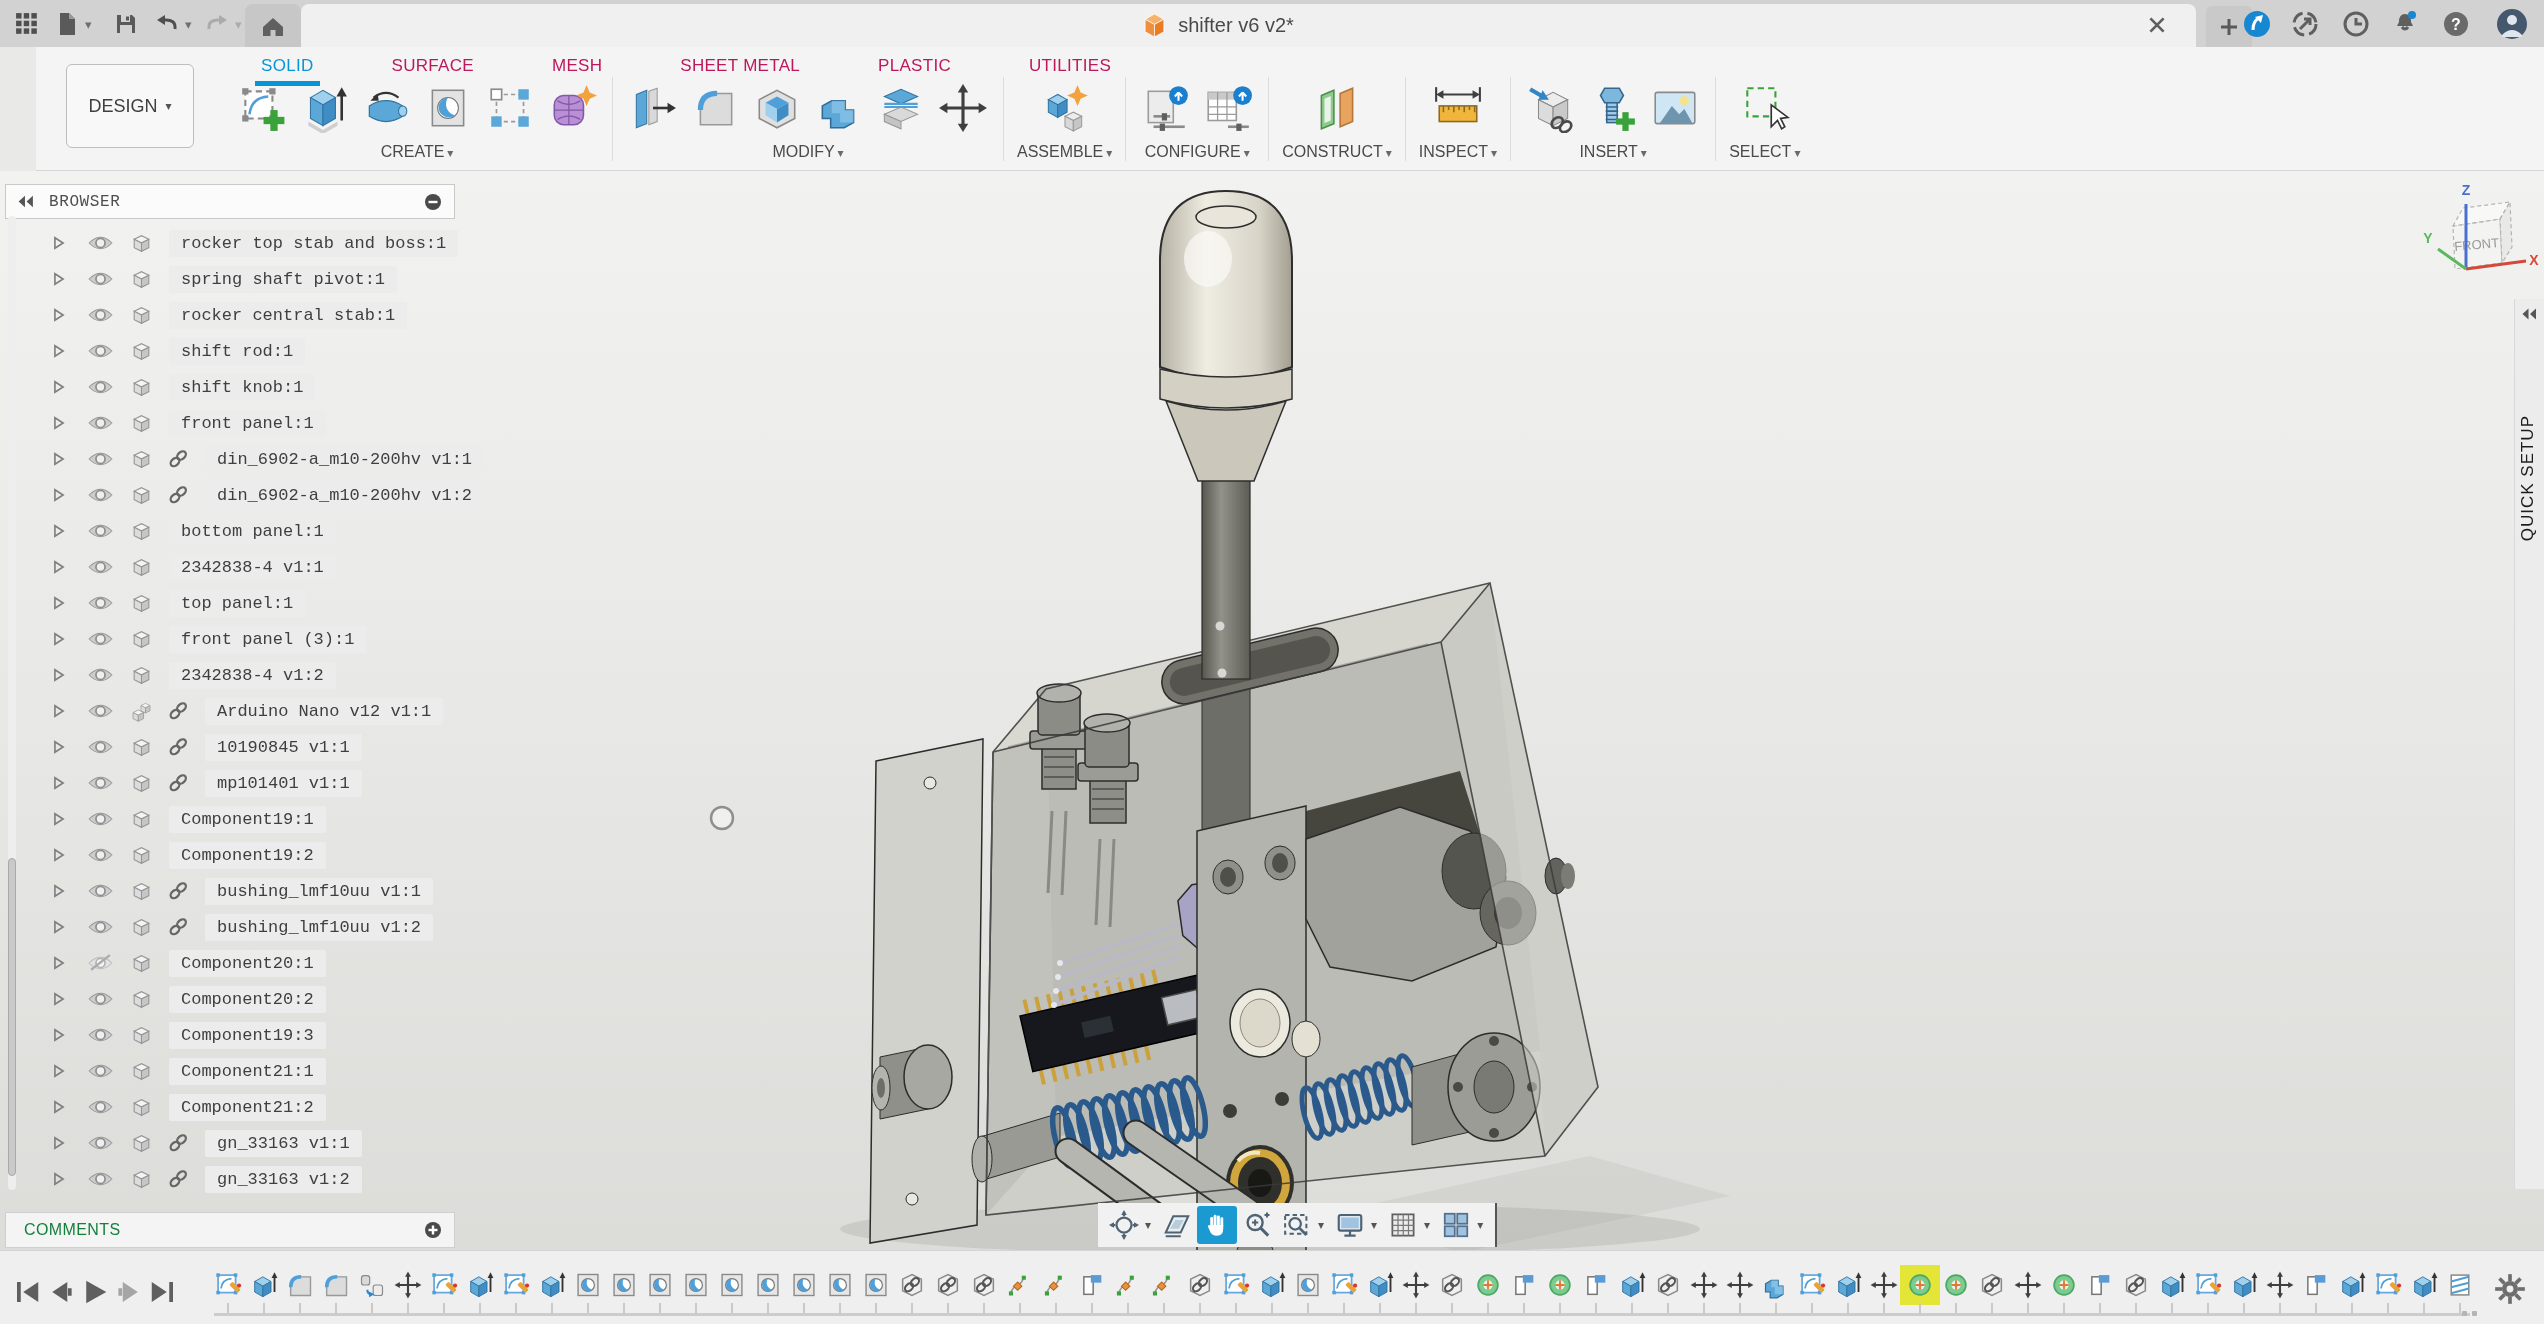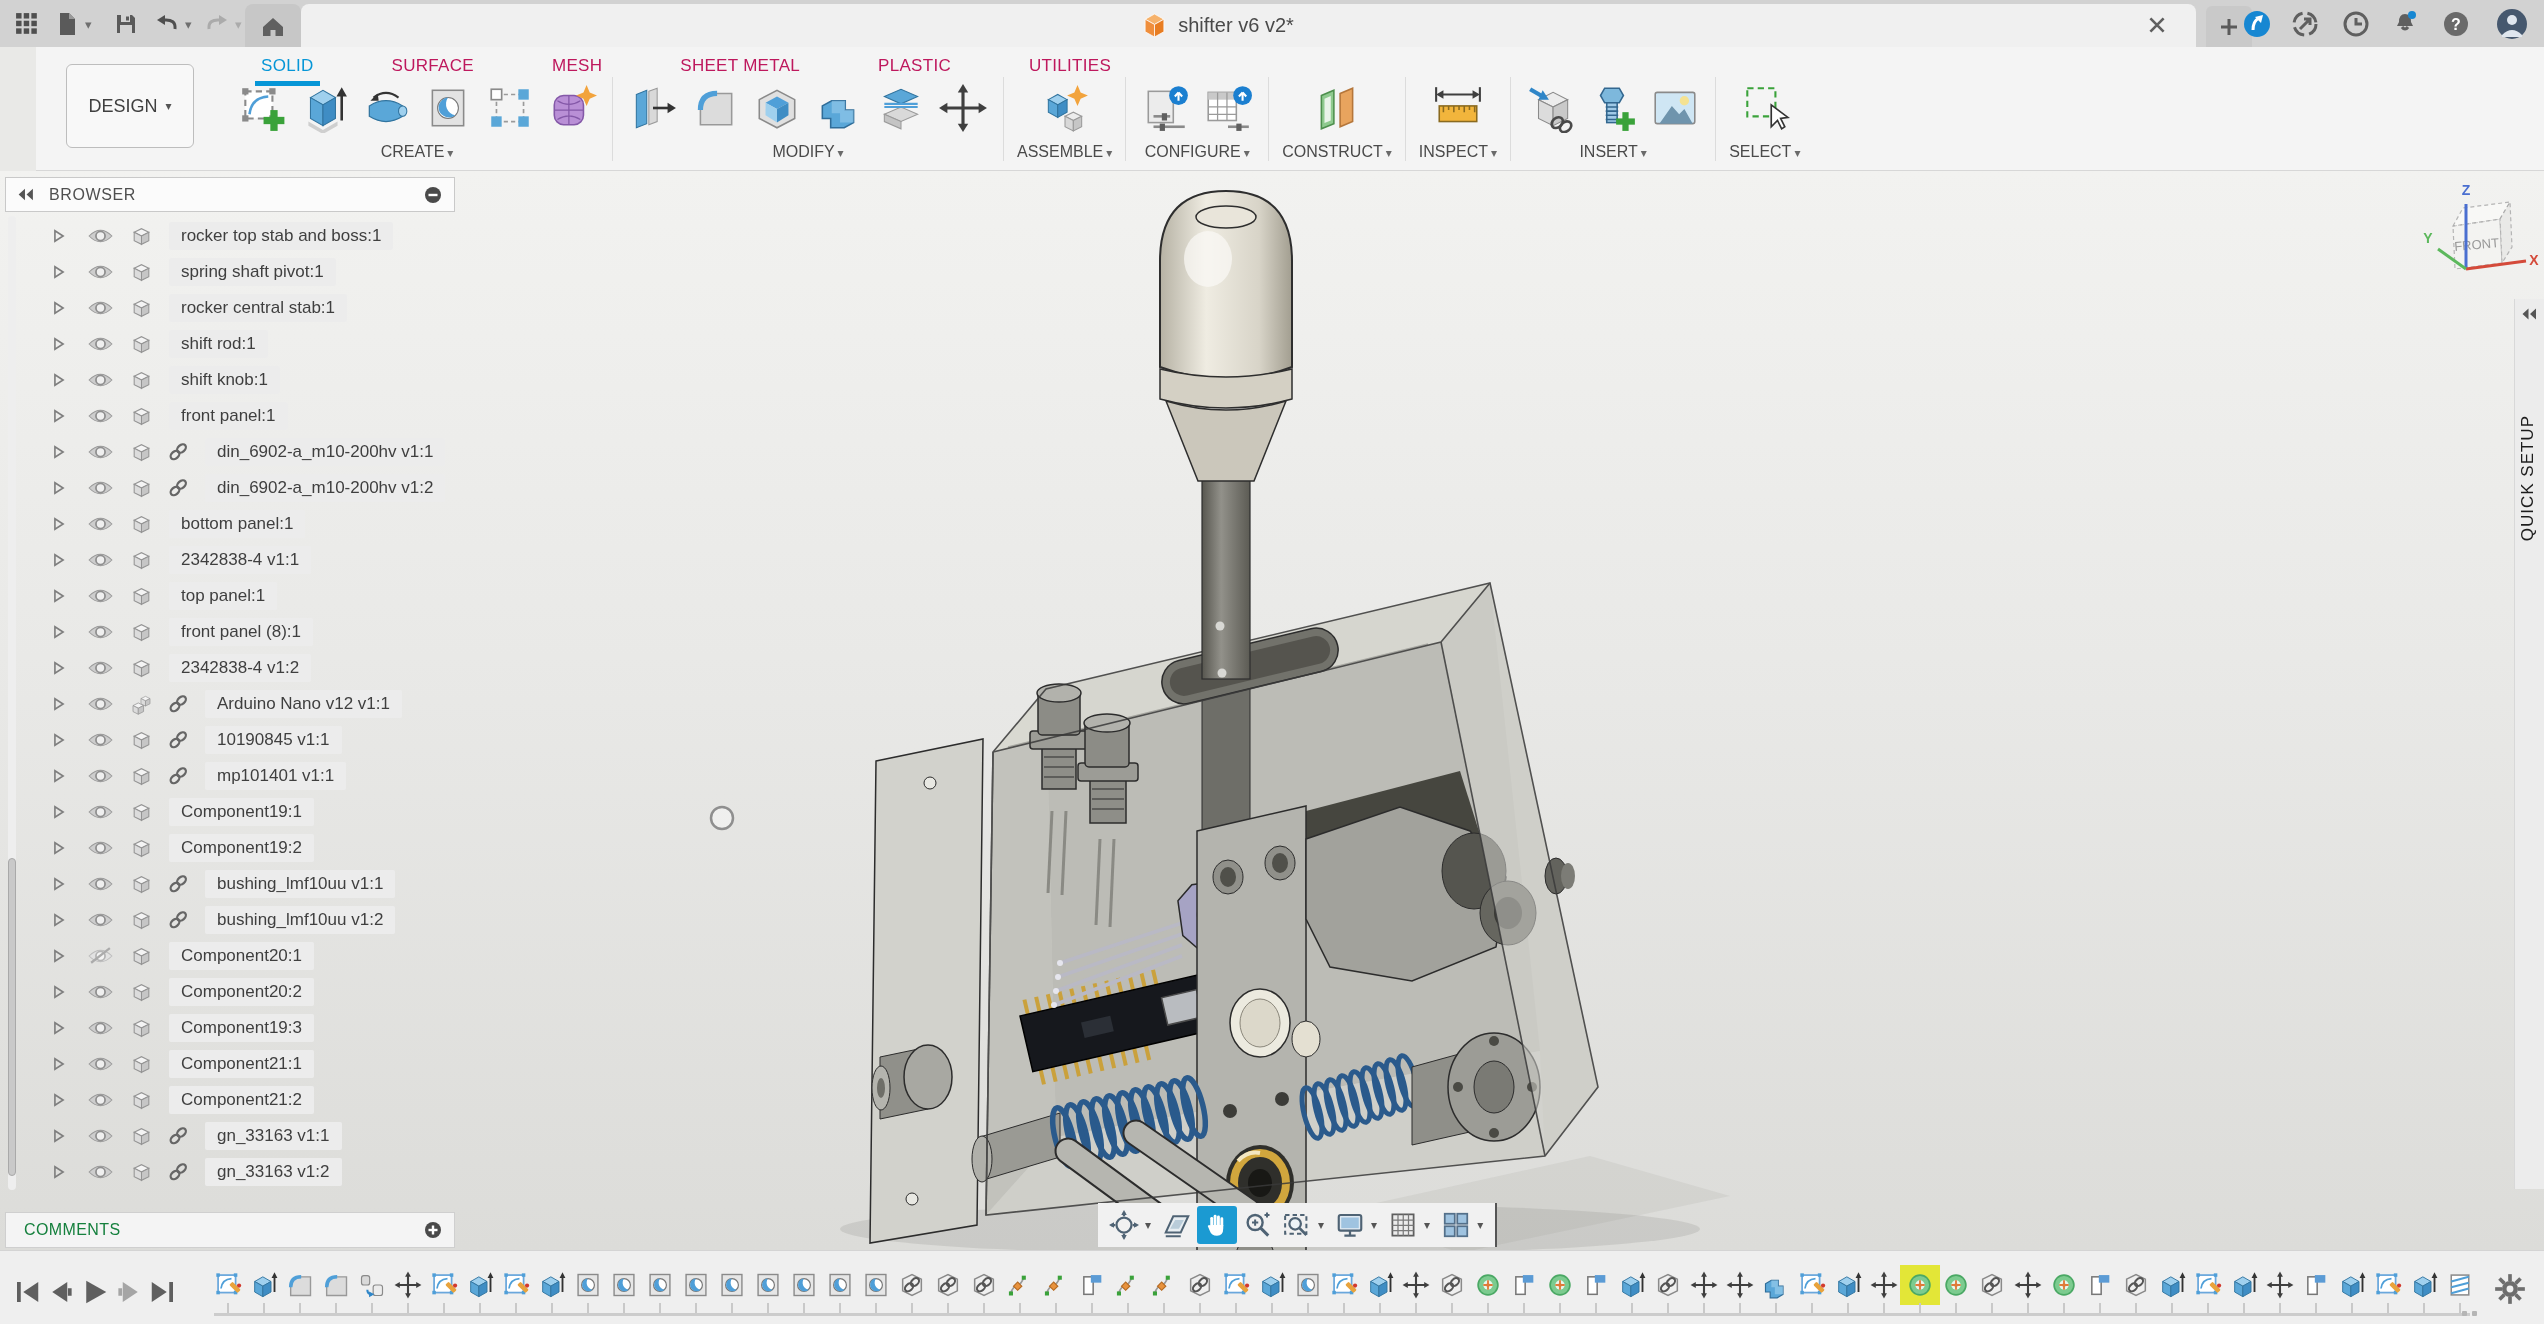--- a/index.html
+++ b/index.html
@@ -30,21 +30,21 @@
   .tgroup:last-child{border-right:none;}
   .ticons{display:flex;gap:8px;align-items:center;height:62px;}
   .tbtn{width:54px;height:54px;display:flex;align-items:center;justify-content:center;cursor:pointer;border-radius:3px;}
   .tbtn svg{width:50px;height:50px;}
   .tlabel{margin-top:4px;font-size:16px;color:#4a4a4a;cursor:pointer;}
   .tlabel .crt{font-size:12px;color:#6a6a6a;margin-left:3px;}
   
   #viewport{position:absolute;left:0;top:171px;width:2544px;height:1079px;
      background:linear-gradient(180deg,#f2f2f0 0%,#e9e9e7 45%,#dcdcd9 100%);}
   
-  #browser{position:absolute;left:5px;top:6px;width:450px;}
+  #browser{position:absolute;left:5px;top:13px;width:450px;font-family:Liberation Mono, monospace;}
   #browser-header{height:33px;background:#fbfbfb;border:1px solid #c9c9c9;display:flex;align-items:center;}
   #browser-title{font-size:16px;color:#4f4f4f;letter-spacing:.6px;margin-left:14px;flex:1;}
   #rows{position:relative;margin-top:6px;}
   .brow{height:36px;display:flex;align-items:center;cursor:default;}
   .brow .tri{width:12px;height:14px;margin-left:48px;flex:none;cursor:pointer;}
   .brow .eye{width:27px;height:18px;margin-left:22px;flex:none;cursor:pointer;}
   .brow .cub{width:23px;height:23px;margin-left:16px;flex:none;}
   .brow .chn{width:22px;height:22px;margin-left:14px;flex:none;}
   .brow .pill{margin-left:16px;background:#ececec;border-radius:2px;padding:4px 12px;font-size:17px;color:#3f3f3f;white-space:nowrap;}
   #vsb{position:absolute;left:8px;top:45px;width:8px;height:974px;background:#eeeeee;border-radius:4px;}
@@ -1077,21 +1077,21 @@
           <div class="brow">
             <svg class="tri">
               <use href="#s-tri"></use>
             </svg>
             <svg class="eye">
               <use href="#s-eye"></use>
             </svg>
             <svg class="cub">
               <use href="#s-cube"></use>
             </svg>
-            <span class="pill">front panel (8):1</span>
+            <span class="pill">front panel (3):1</span>
           </div>
           <div class="brow">
             <svg class="tri">
               <use href="#s-tri"></use>
             </svg>
             <svg class="eye">
               <use href="#s-eye"></use>
             </svg>
             <svg class="cub">
               <use href="#s-cube"></use>

